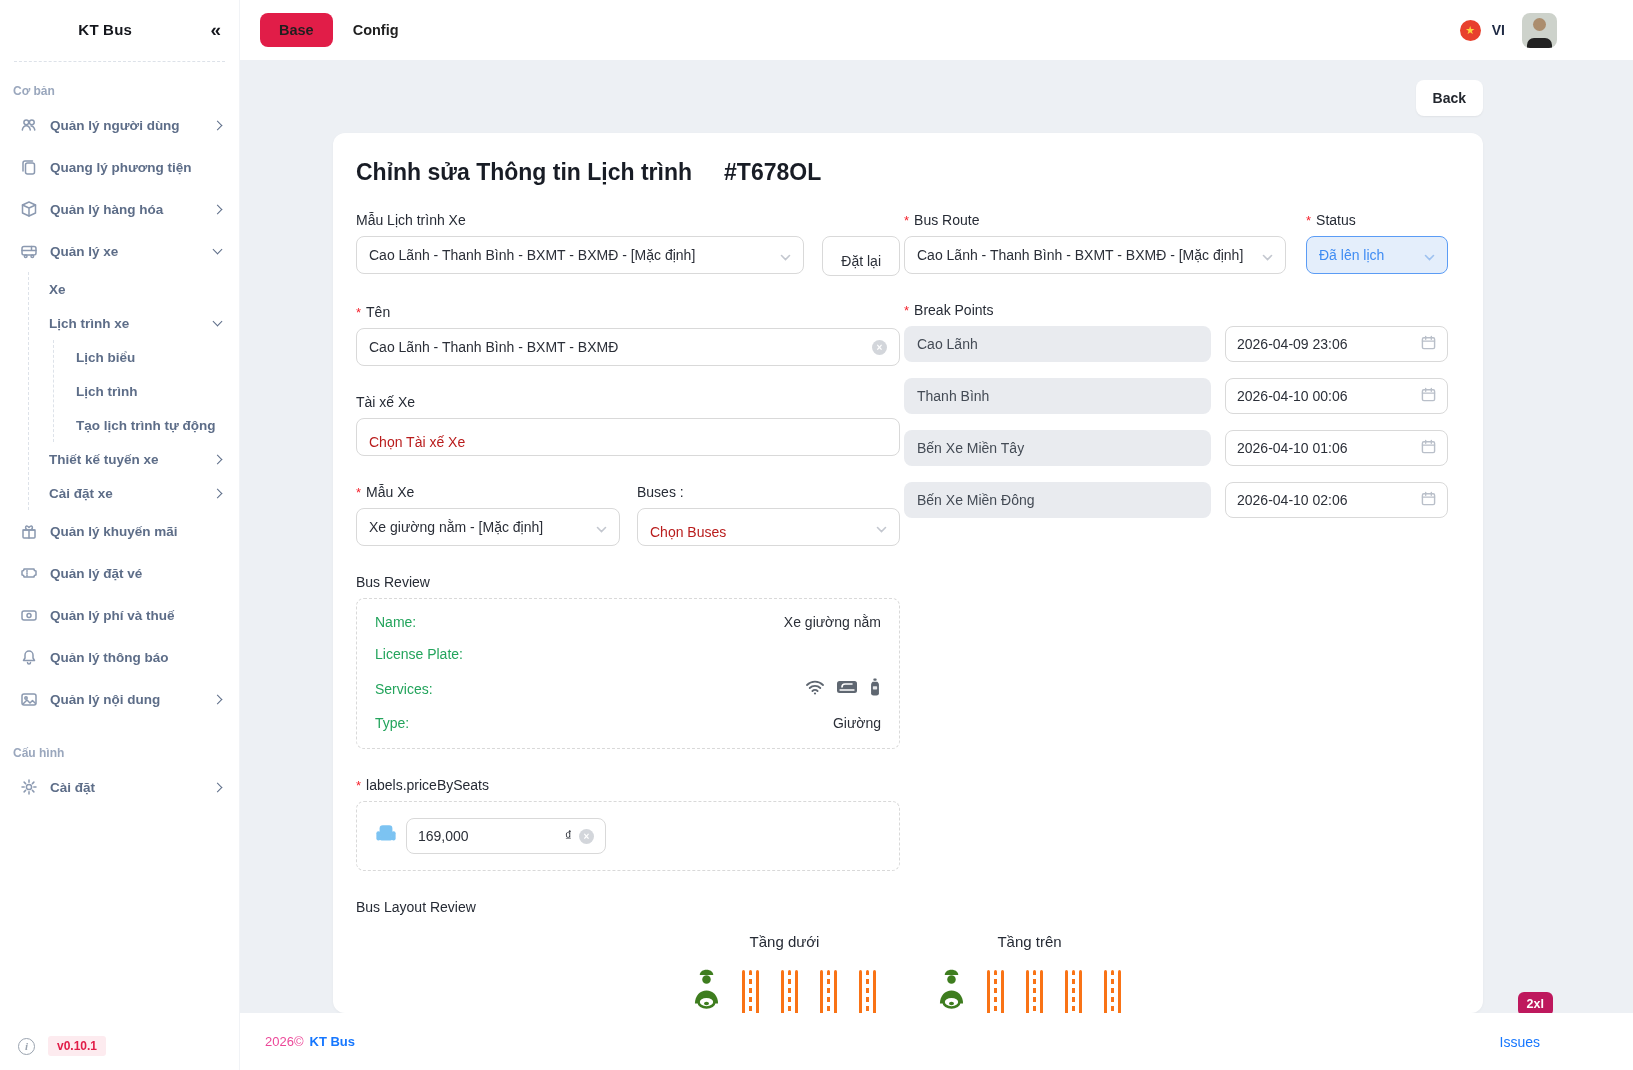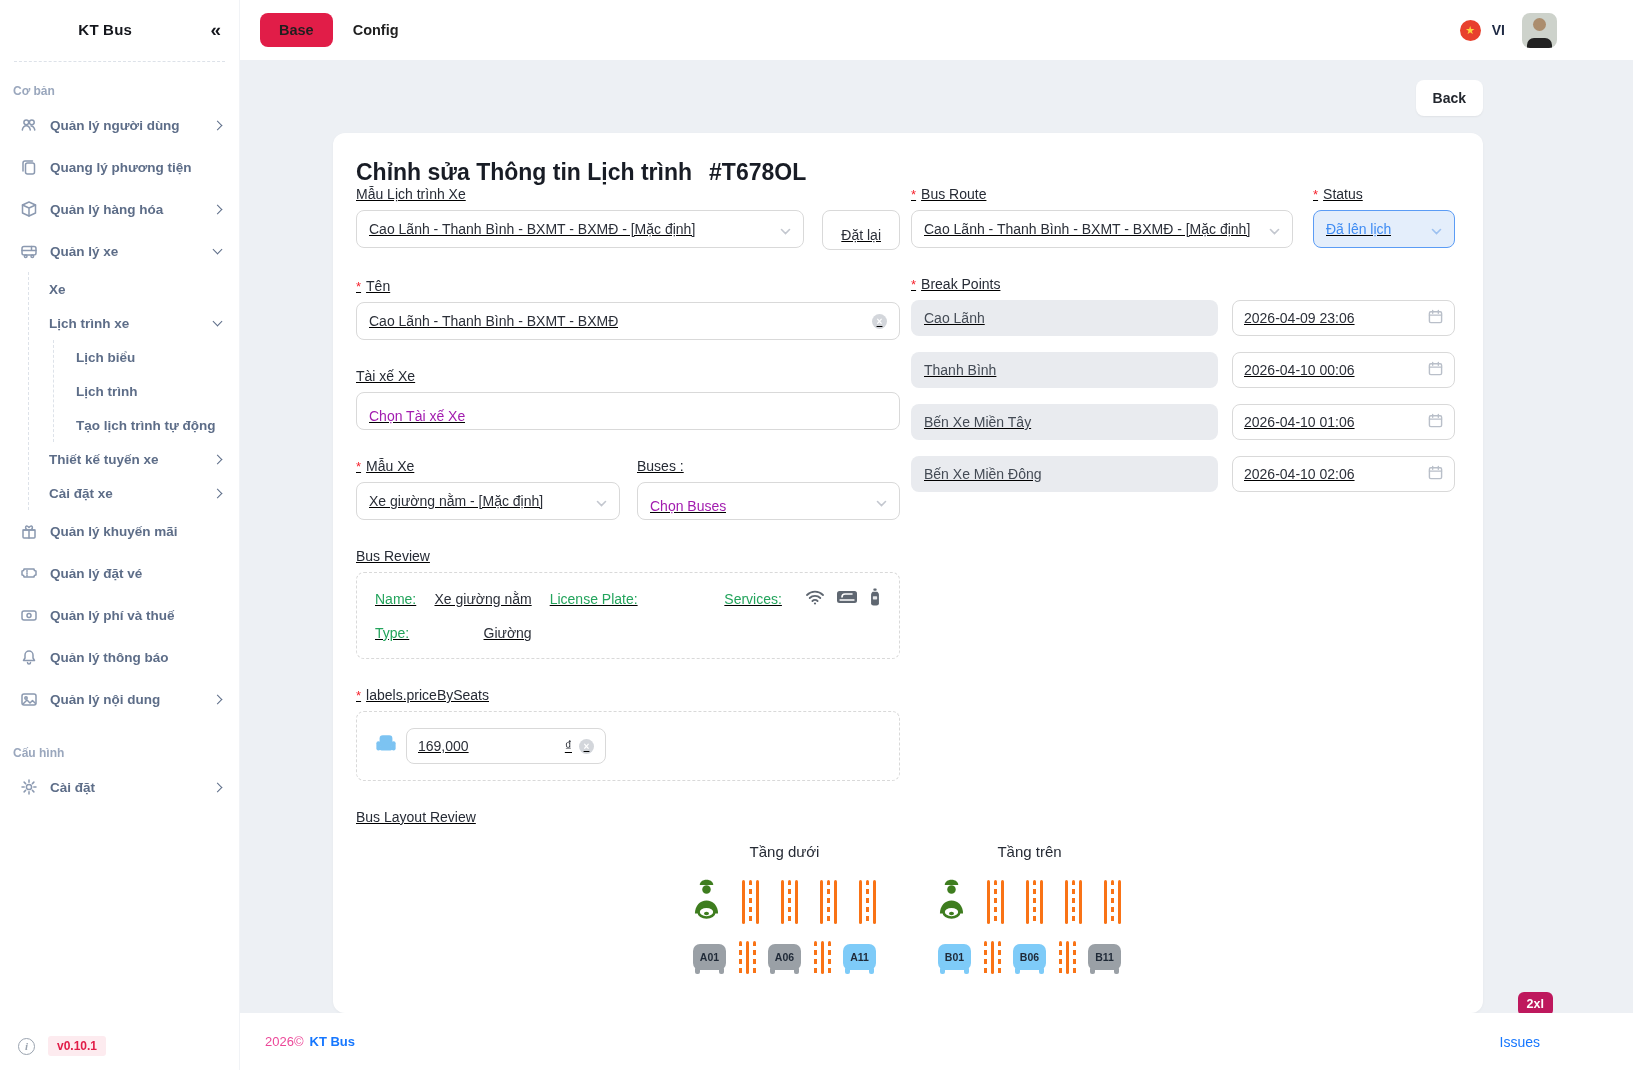--- a/index.html
+++ b/index.html
@@ -40,32 +40,32 @@
   .flag span { color:#ffd33d; font-size:11px; line-height:1; }
   .locale { font-size:14px; font-weight:700; color:#1f2a44; }
   .avatar { width:35px; height:35px; border-radius:8px; background:#cdd2cb; position:relative; overflow:hidden; cursor:pointer; margin-left:6px; }
   .avatar::before { content:""; position:absolute; top:5px; left:11px; width:13px; height:13px; border-radius:50%; background:#ab8d6d; }
   .avatar::after { content:""; position:absolute; bottom:-4px; left:5px; width:25px; height:14px; border-radius:7px 7px 0 0; background:#222; }
 
   .content { flex:1; background:#edf0f4; position:relative; overflow:hidden; }
   .back-btn { position:absolute; top:20px; right:150px; background:#fff; border:none; border-radius:8px; padding:10px 17px; font-size:14px; font-weight:700; color:#23272e; cursor:pointer; box-shadow:0 1px 2px rgba(0,0,0,.06); font-family:inherit; }
 
   .card { position:absolute; top:73px; left:93px; width:1150px; height:880px; background:#fff; border-radius:12px; padding:26px 23px; box-shadow:0 1px 3px rgba(0,0,0,.04); overflow:hidden; }
-  .card-title { display:flex; gap:17px; font-size:23px; font-weight:700; color:#181c25; }
-
-  .form-grid { display:flex; gap:11px;text-decoration:underline; }
+  .card-title { display:flex; gap:32px; font-size:23px; font-weight:700; color:#181c25; margin-bottom:26px; }
+
+  .form-grid { display:flex; gap:4px; }
   .col { width:544px; }
 
   .lbl { font-size:14px; color:#262b35; margin-bottom:8px; display:flex; align-items:center; gap:4px; font-weight:500; }
   .req { color:#f5222d; font-size:13px; margin-right:1px; }
   .field { margin-bottom:28px; }
 
   .input, .select { height:38px; border:1px solid #d9d9d9; border-radius:8px; background:#fff; display:flex; align-items:center; padding:0 12px; font-size:14px; color:#2b2f38; cursor:pointer; }
   .input .val, .select .val { white-space:nowrap; overflow:hidden; }
-  .placeholder { color:#a21caf;margin-top:10px; }
+  .placeholder { color:#b91c1c;margin-top:10px; }
   .sel-arrow { margin-left:auto; width:11px; height:11px; min-width:11px; }
   .sel-arrow svg { width:11px; height:11px; stroke:#c3c7cf; fill:none; stroke-width:1.6; stroke-linecap:round; }
   .clear-icon { margin-left:auto; width:15px; height:15px; min-width:15px; border-radius:50%; background:#d3d6db; color:#fff; font-size:10px; line-height:15px; text-align:center; font-weight:700; cursor:pointer; }
   .row-inline { display:flex; gap:18px; }
   .btn-reset { height:40px; padding:16px 18px; background:#fff; border:1px solid #d9d9d9; border-radius:8px; font-size:14px; color:#2b2f38; cursor:pointer; font-family:inherit; }
 
   .status-select { border-color:#5b9cf5; background:#e4eefb; color:#3f8cf3; }
   .status-select .sel-arrow svg { stroke:#9dc1f0; }
 
   .half-row { display:flex; gap:17px; }
@@ -73,21 +73,21 @@
 
   
   .bp-row { display:flex; gap:14px; margin-bottom:16px; }
   .bp-name { flex:1; height:36px; background:#e9ebef; border-radius:8px; display:flex; align-items:center; padding:8px 13px; font-size:14px; color:#444b55; }
   .bp-date { width:223px; height:36px; border:1px solid #d9d9d9; border-radius:8px; display:flex; align-items:center; padding:0 11px; font-size:14px; color:#2b2f38; cursor:pointer; }
   .cal-icon { margin-left:auto; }
   .cal-icon svg { width:15px; height:15px; stroke:#b9bfc9; fill:none; stroke-width:1.5; stroke-linecap:round; }
 
   
   .dashed-box { border:1px dashed #d9d9d9; border-radius:8px; }
-  .review-grid { display:grid; grid-template-columns:1fr 1fr 1fr; column-gap:18px; row-gap:16px; padding:15px 18px 17px 18px; }
+  .review-grid { display:grid; grid-template-columns:1fr; column-gap:18px; row-gap:16px; padding:15px 18px 17px 18px; }
   .review-cell { display:flex; justify-content:space-between; align-items:center; font-size:14px; }
   .green { color:#23a45c; }
   .review-val { color:#2b2f38; }
   .svc-icons { display:flex; gap:11px; align-items:center; }
   .svc-icons svg { height:18px; }
 
   
   .price-box { padding:16px 18px; display:flex; align-items:center; gap:9px; }
   .seat-mini svg { width:22px; height:22px; }
   .price-input { width:200px; height:36px; border:1px solid #d9d9d9; border-radius:8px; display:flex; align-items:center; padding:0 11px; font-size:14px; color:#2b2f38; }

